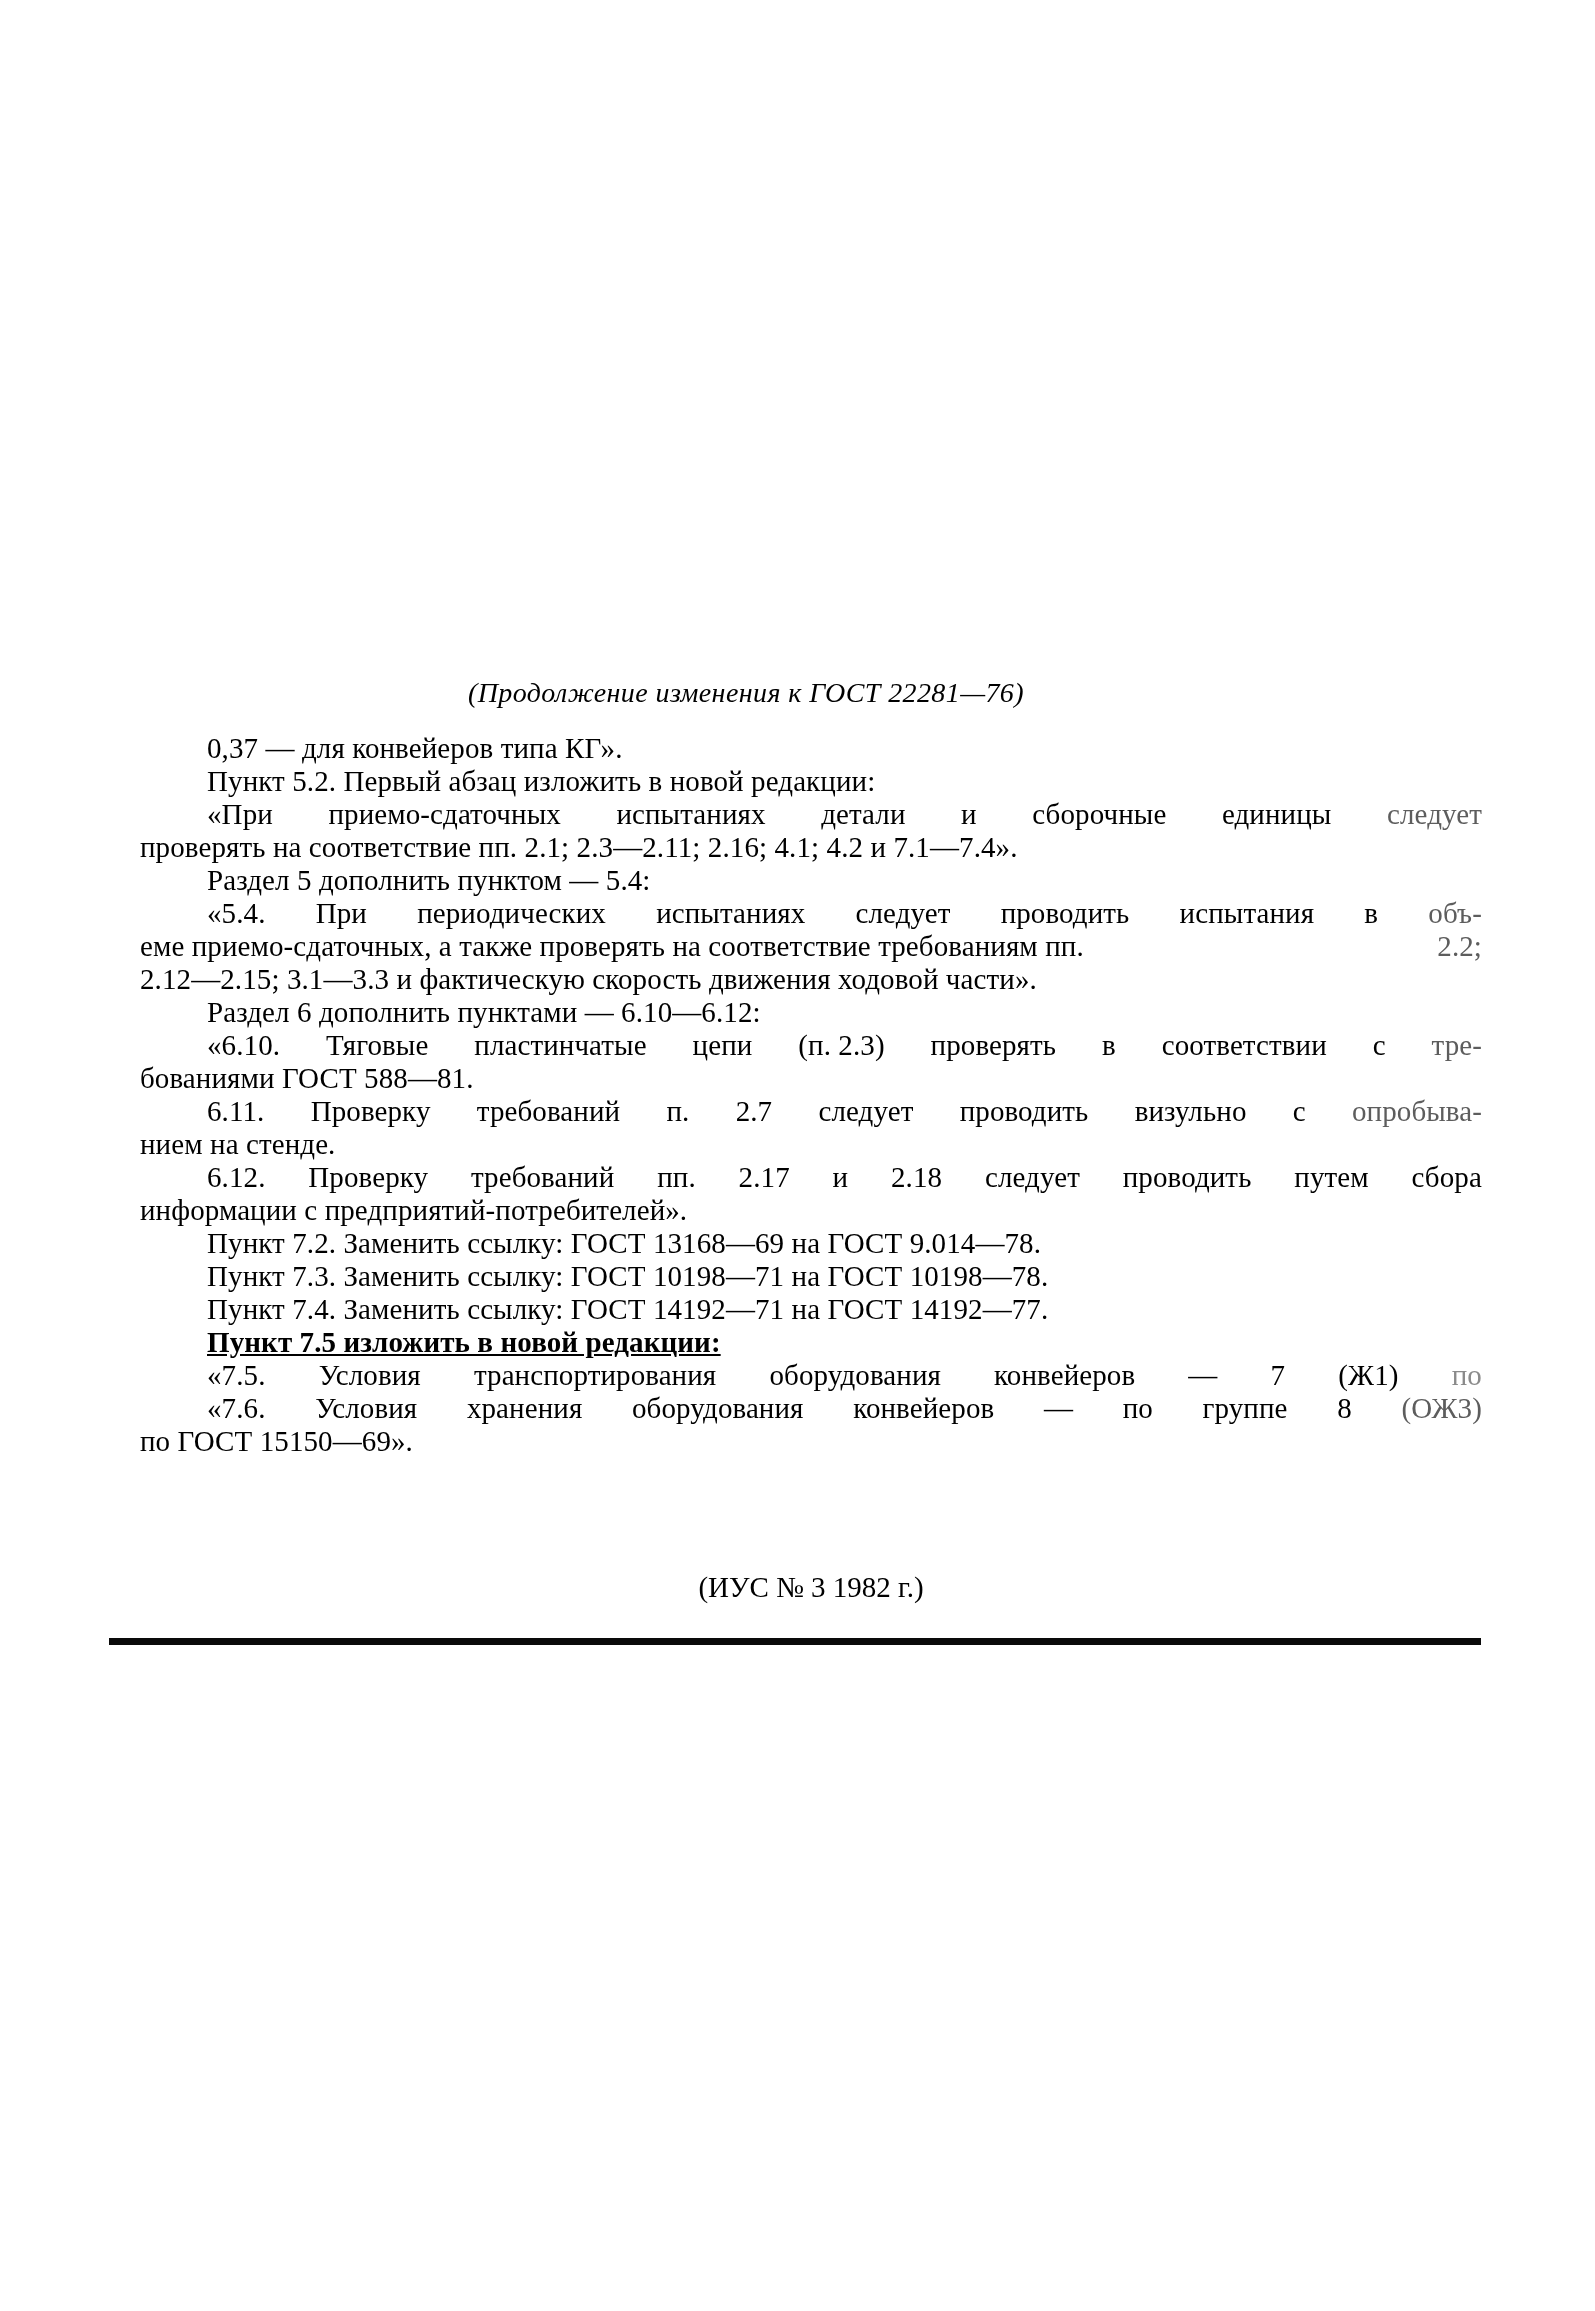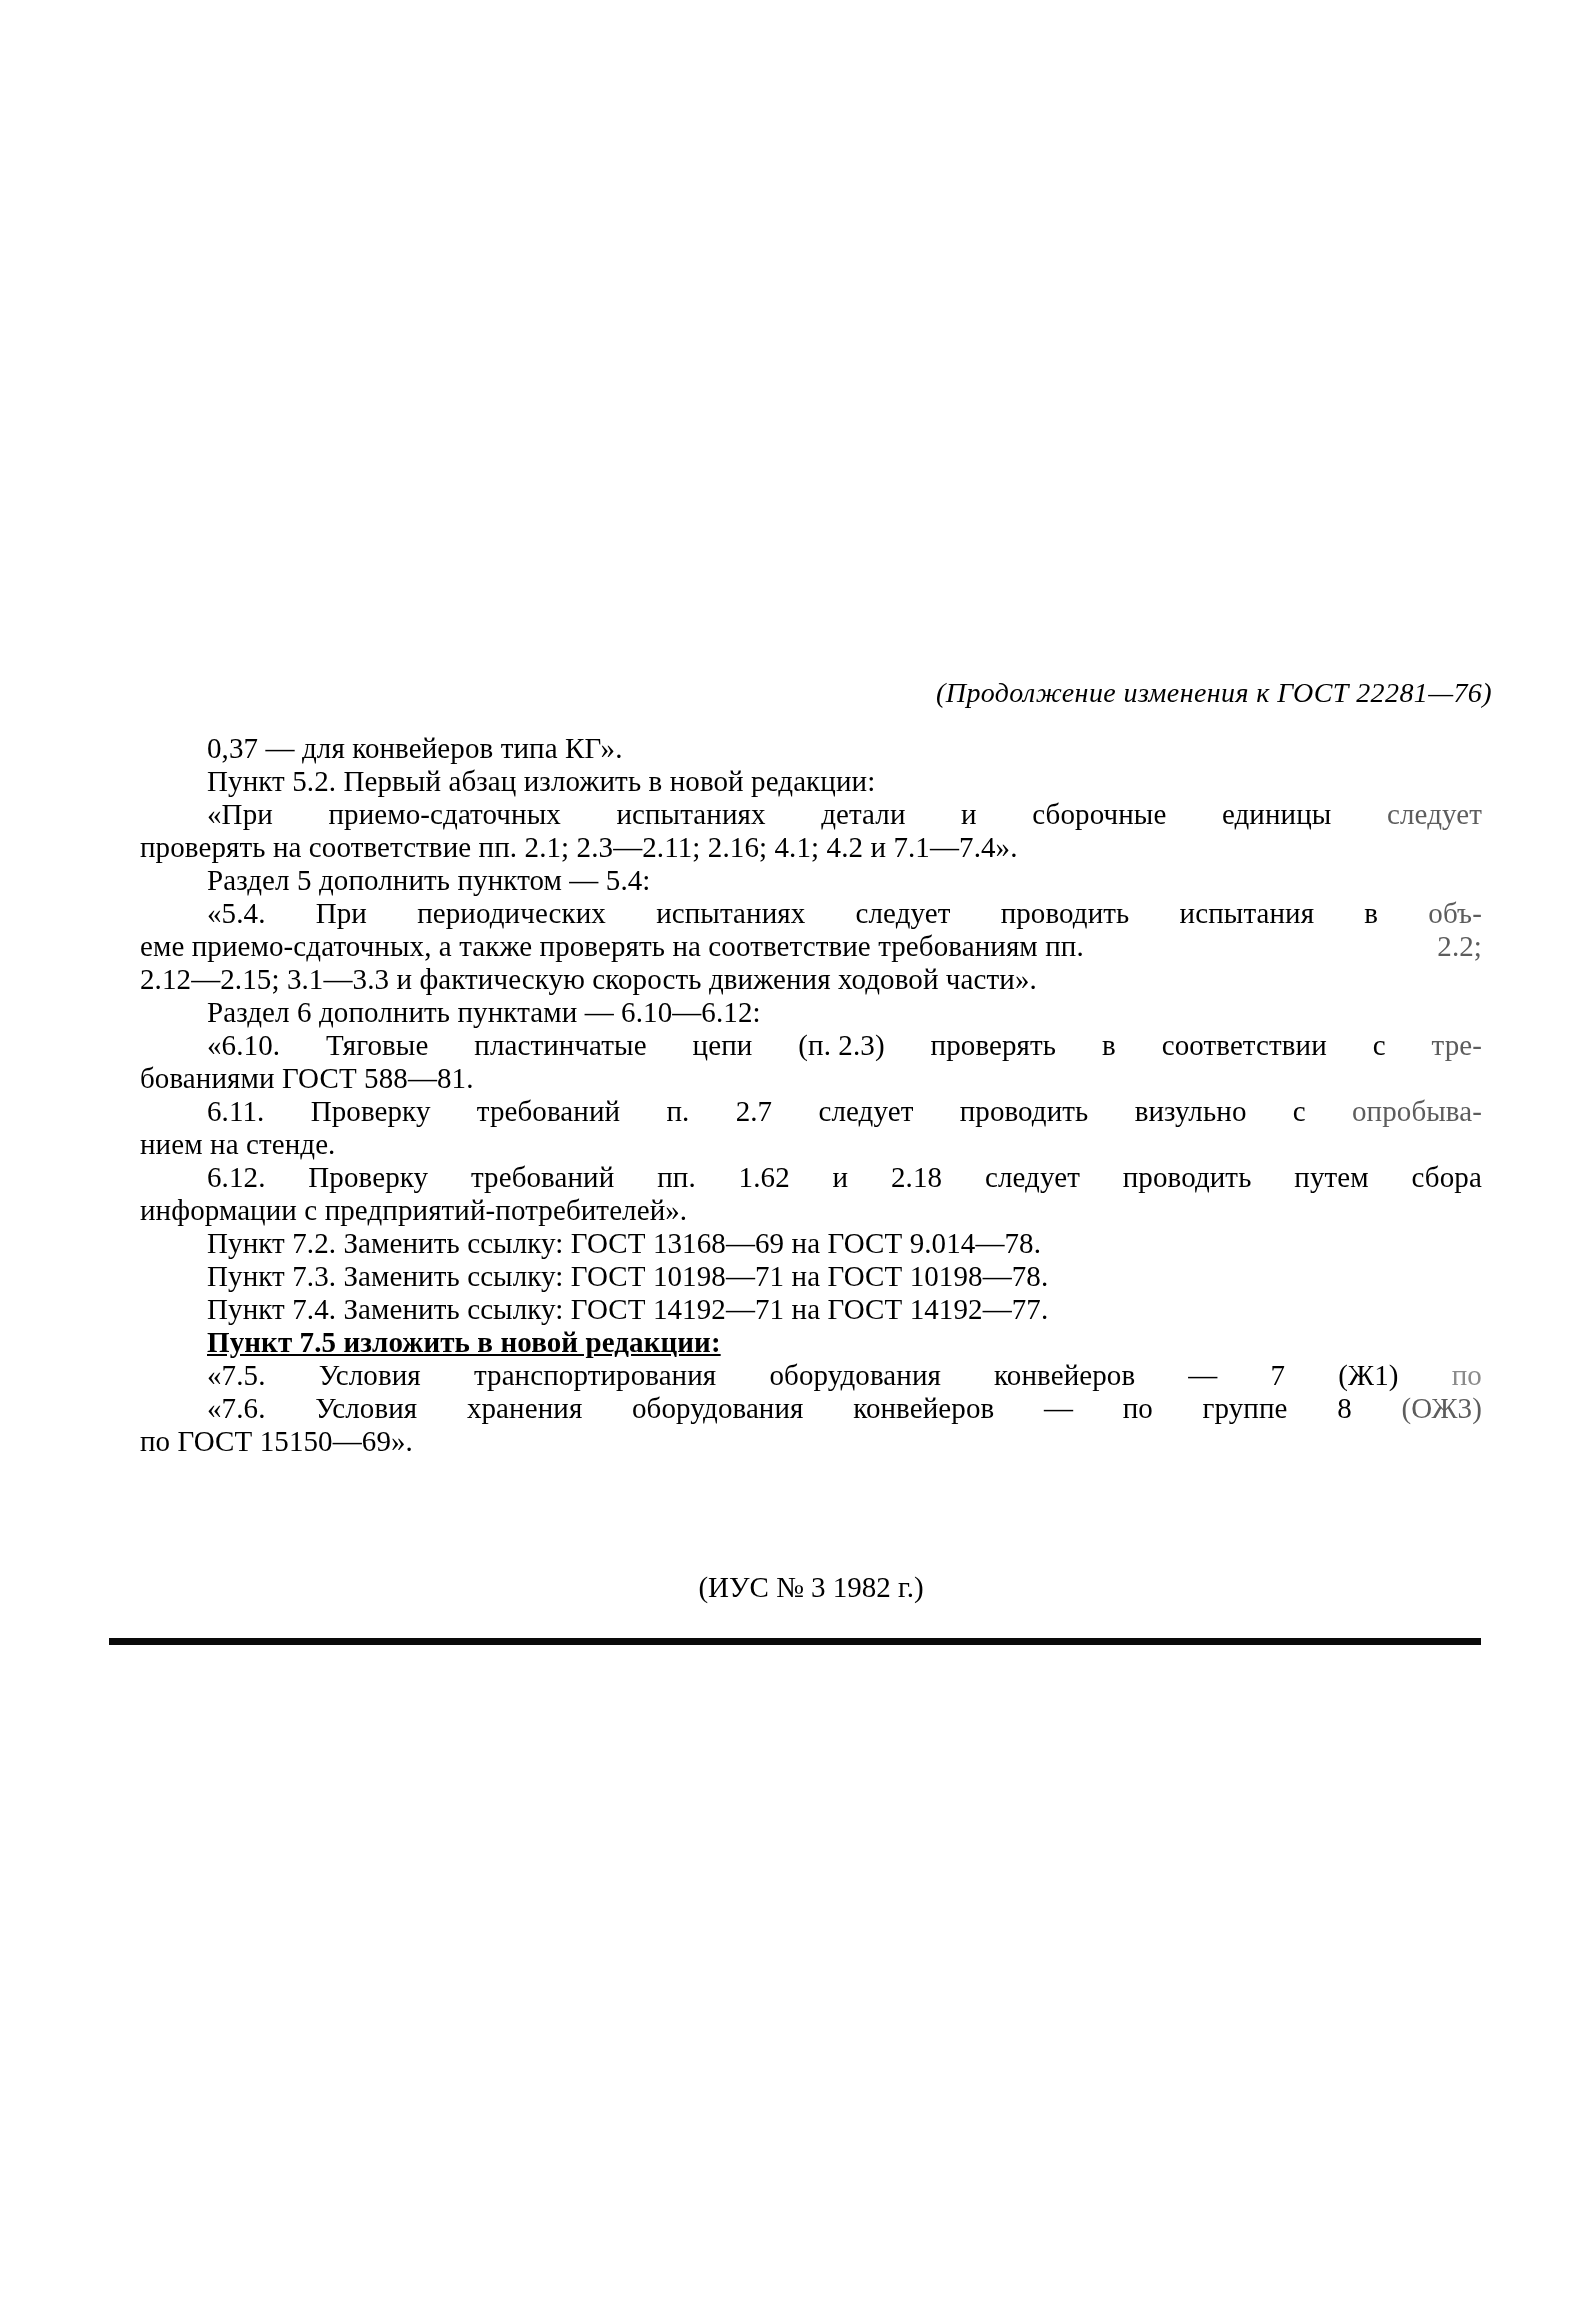--- a/index.html
+++ b/index.html
@@ -18,21 +18,21 @@
     color: #000000;
     -webkit-font-smoothing: none;
   }
 
   
   .running-head {
     position: absolute;
     left: 0;
     top: 677px;
     width: 1492px;
-    text-align: right;
+    text-align: center;
     font-style: italic;
     font-size: 28px;
     letter-spacing: 0.4px;
     white-space: nowrap;
   }
 
   
   .body-block {
     position: absolute;
     left: 140px;
@@ -173,21 +173,21 @@
       <span class="faded">опробыва-</span>
     </div>
 
     <div class="line">нием на стенде.</div>
 
     <div class="line just indent">
       <span>6.12.</span>
       <span>Проверку</span>
       <span>требований</span>
       <span>пп.</span>
-      <span>1.62</span>
+      <span>2.17</span>
       <span>и</span>
       <span>2.18</span>
       <span>следует</span>
       <span>проводить</span>
       <span>путем</span>
       <span>сбора</span>
     </div>
 
     <div class="line">информации с предприятий-потребителей».</div>
     <div class="line indent">Пункт 7.2. Заменить ссылку: ГОСТ 13168—69 на ГОСТ 9.014—78.</div>

